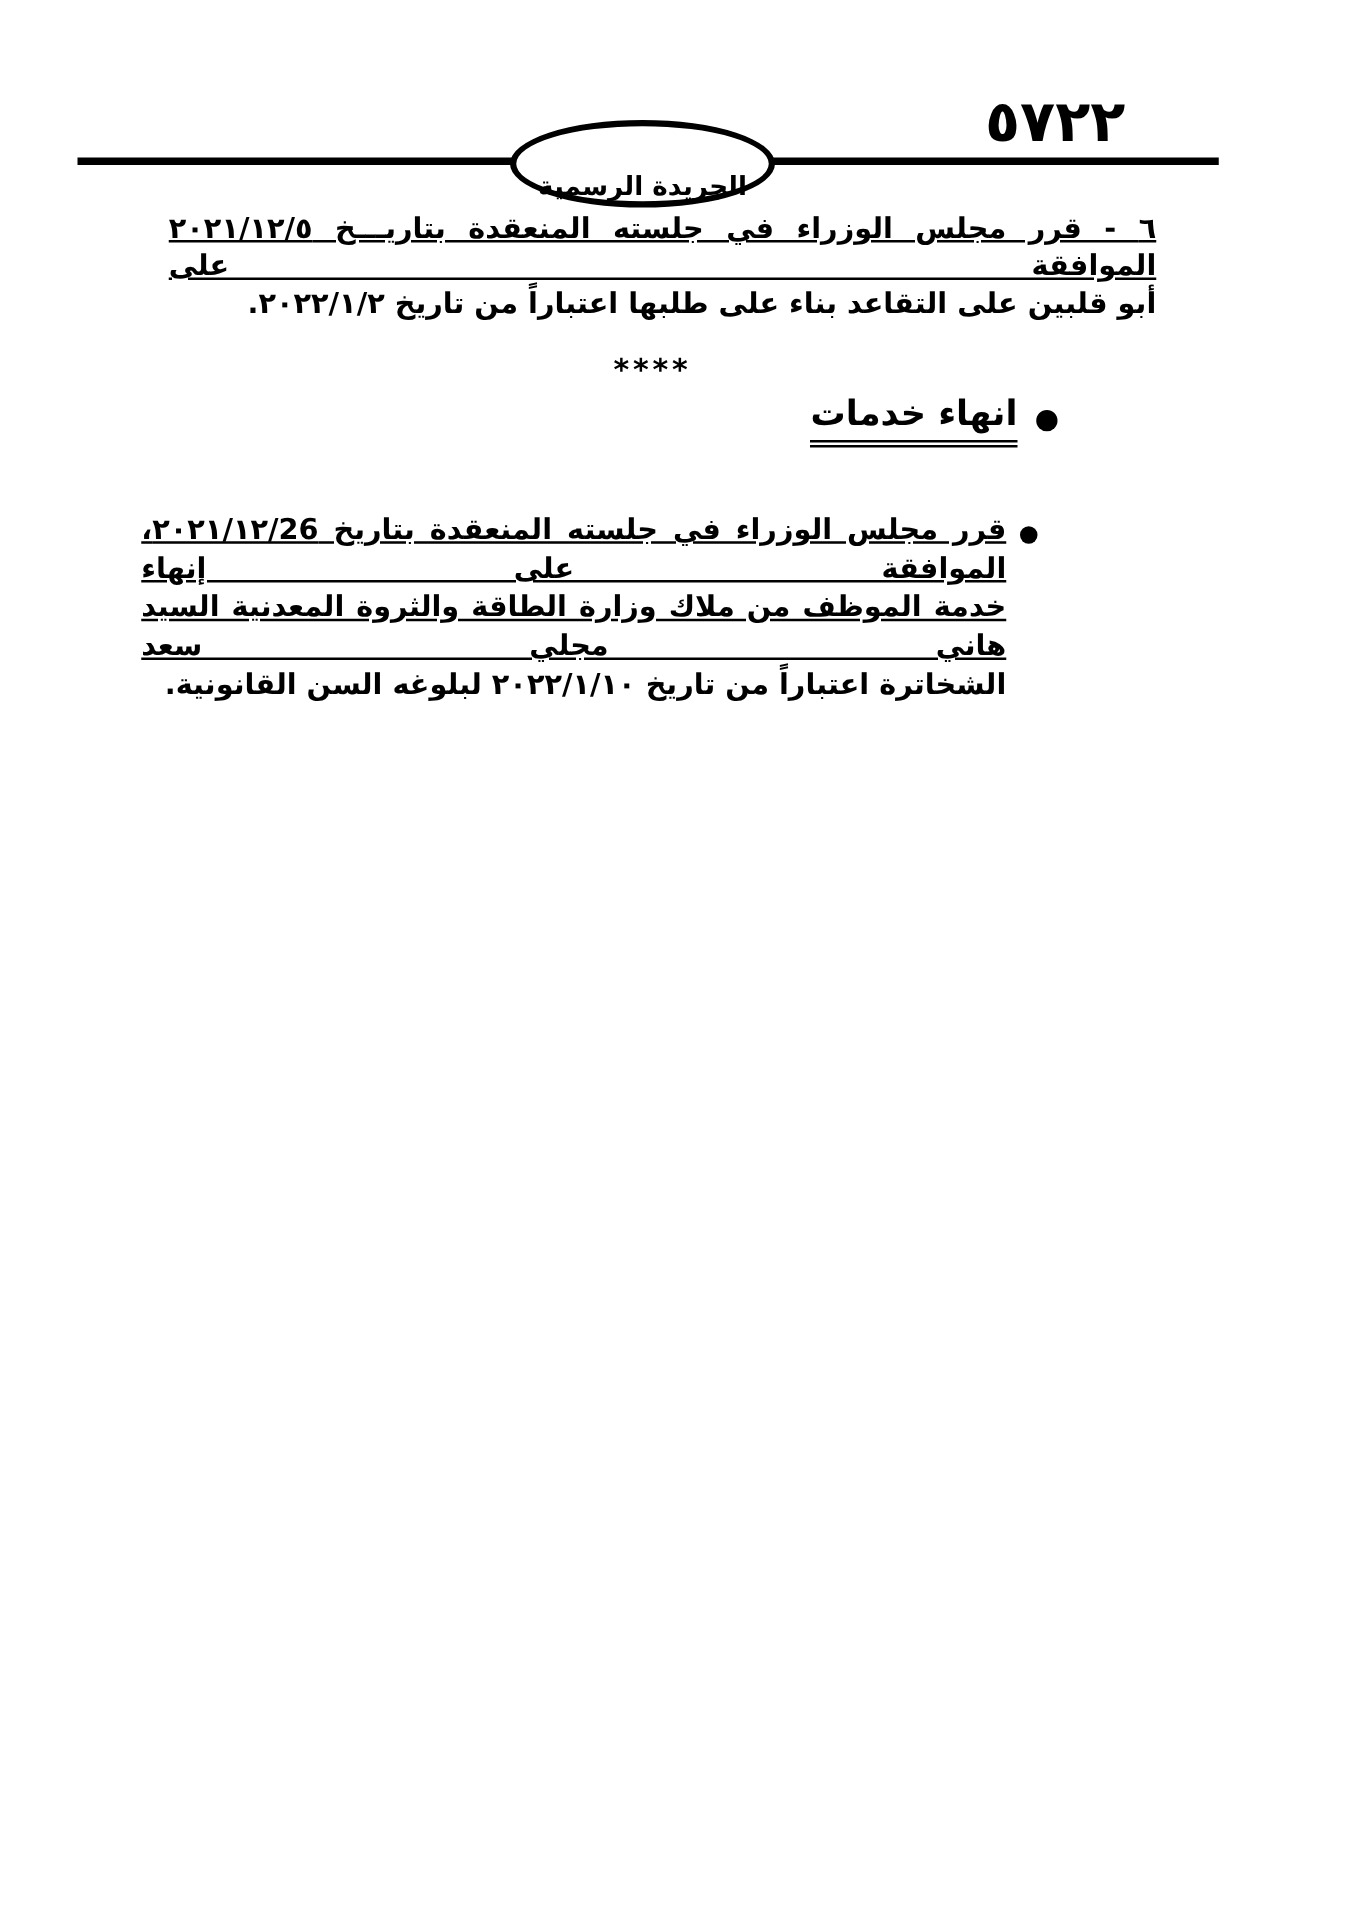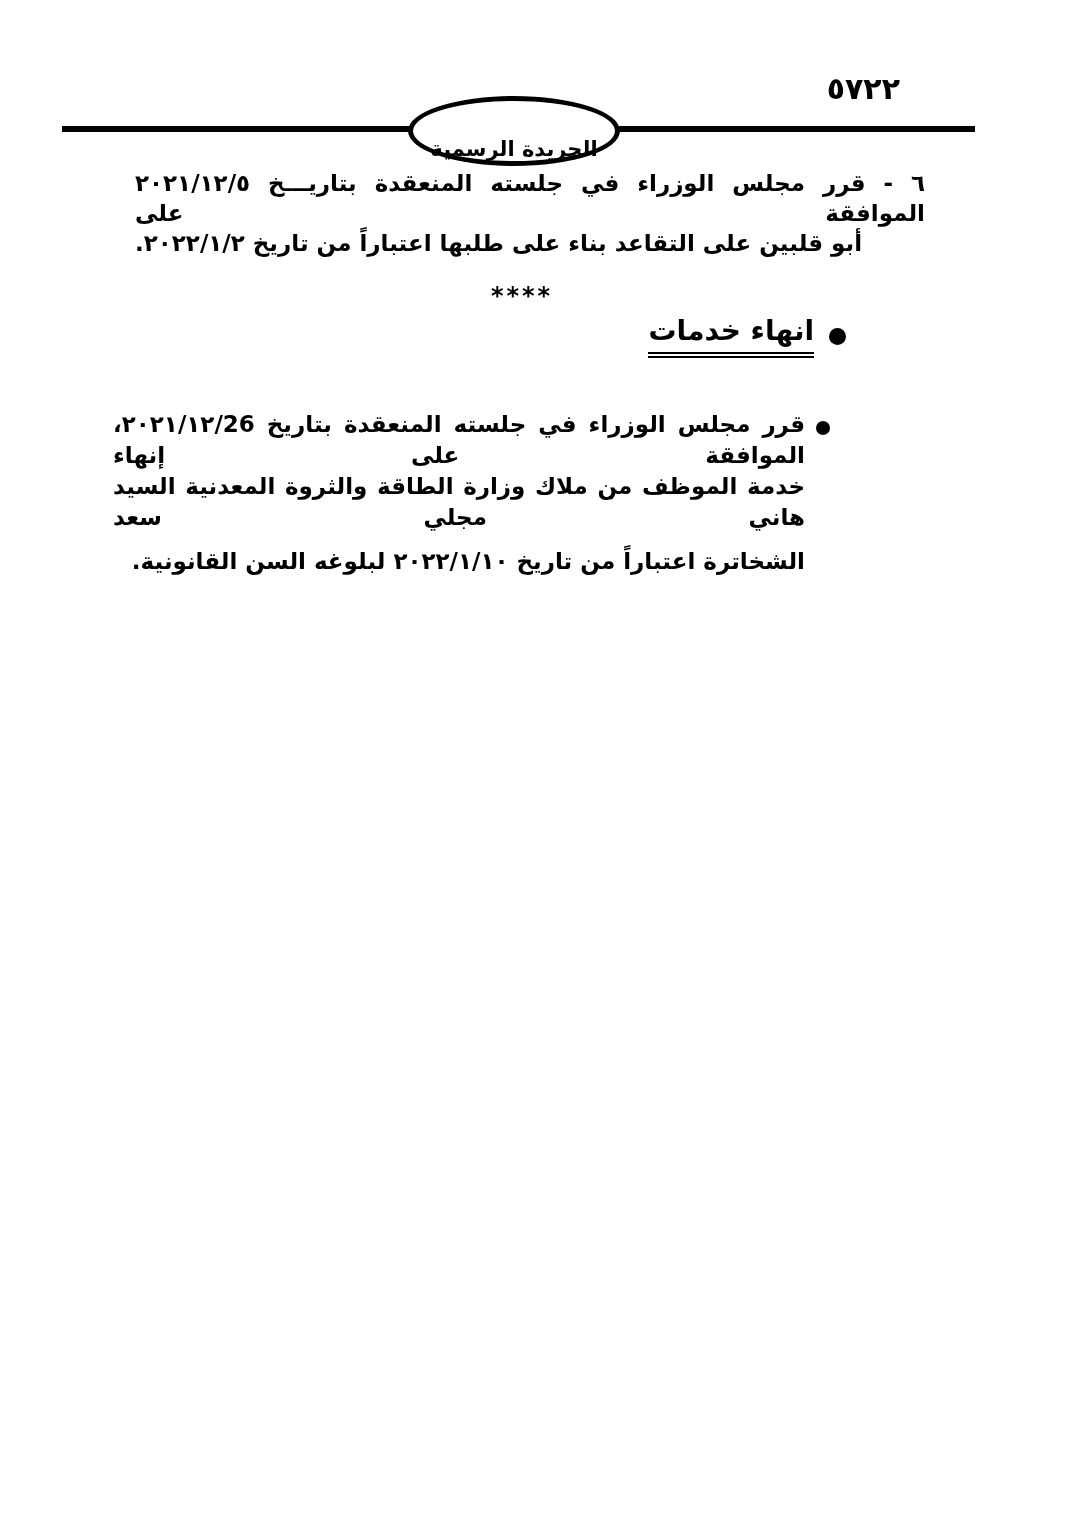--- a/index.html
+++ b/index.html
@@ -16,21 +16,21 @@
     overflow: hidden;
     margin: 0 auto;
   }
   
   .page-number {
     position: absolute;
     top: 72px;
     left: 788px;
     width: 112px;
     text-align: right;
-    font-size: 30px;
+    font-size: 46px;
     font-weight: 700;
     letter-spacing: 2px;
     line-height: 1.1;
   }
   .header-rule {
     position: absolute;
     top: 126px;
     left: 62px;
     width: 913px;
     height: 6px;
@@ -72,23 +72,24 @@
   .para-2 {
     top: 409px;
     right: 281px;
     width: 692px;
     line-height: 31px;
   }
   .line-justify {
     text-align: justify;
     text-align-last: justify;
     white-space: nowrap-none;
+    text-decoration: underline;
   }
-  .line-center { text-align: left; }
-  .line-start  { text-align: right; margin-top: 13px; }
+  .line-center { text-align: right; }
+  .line-start  { text-align: right; }
   
   .stars {
     position: absolute;
     top: 282px;
     left: 0;
     width: 1044px;
     text-align: center;
     font-size: 24px;
     font-weight: 700;
     letter-spacing: 3px;

